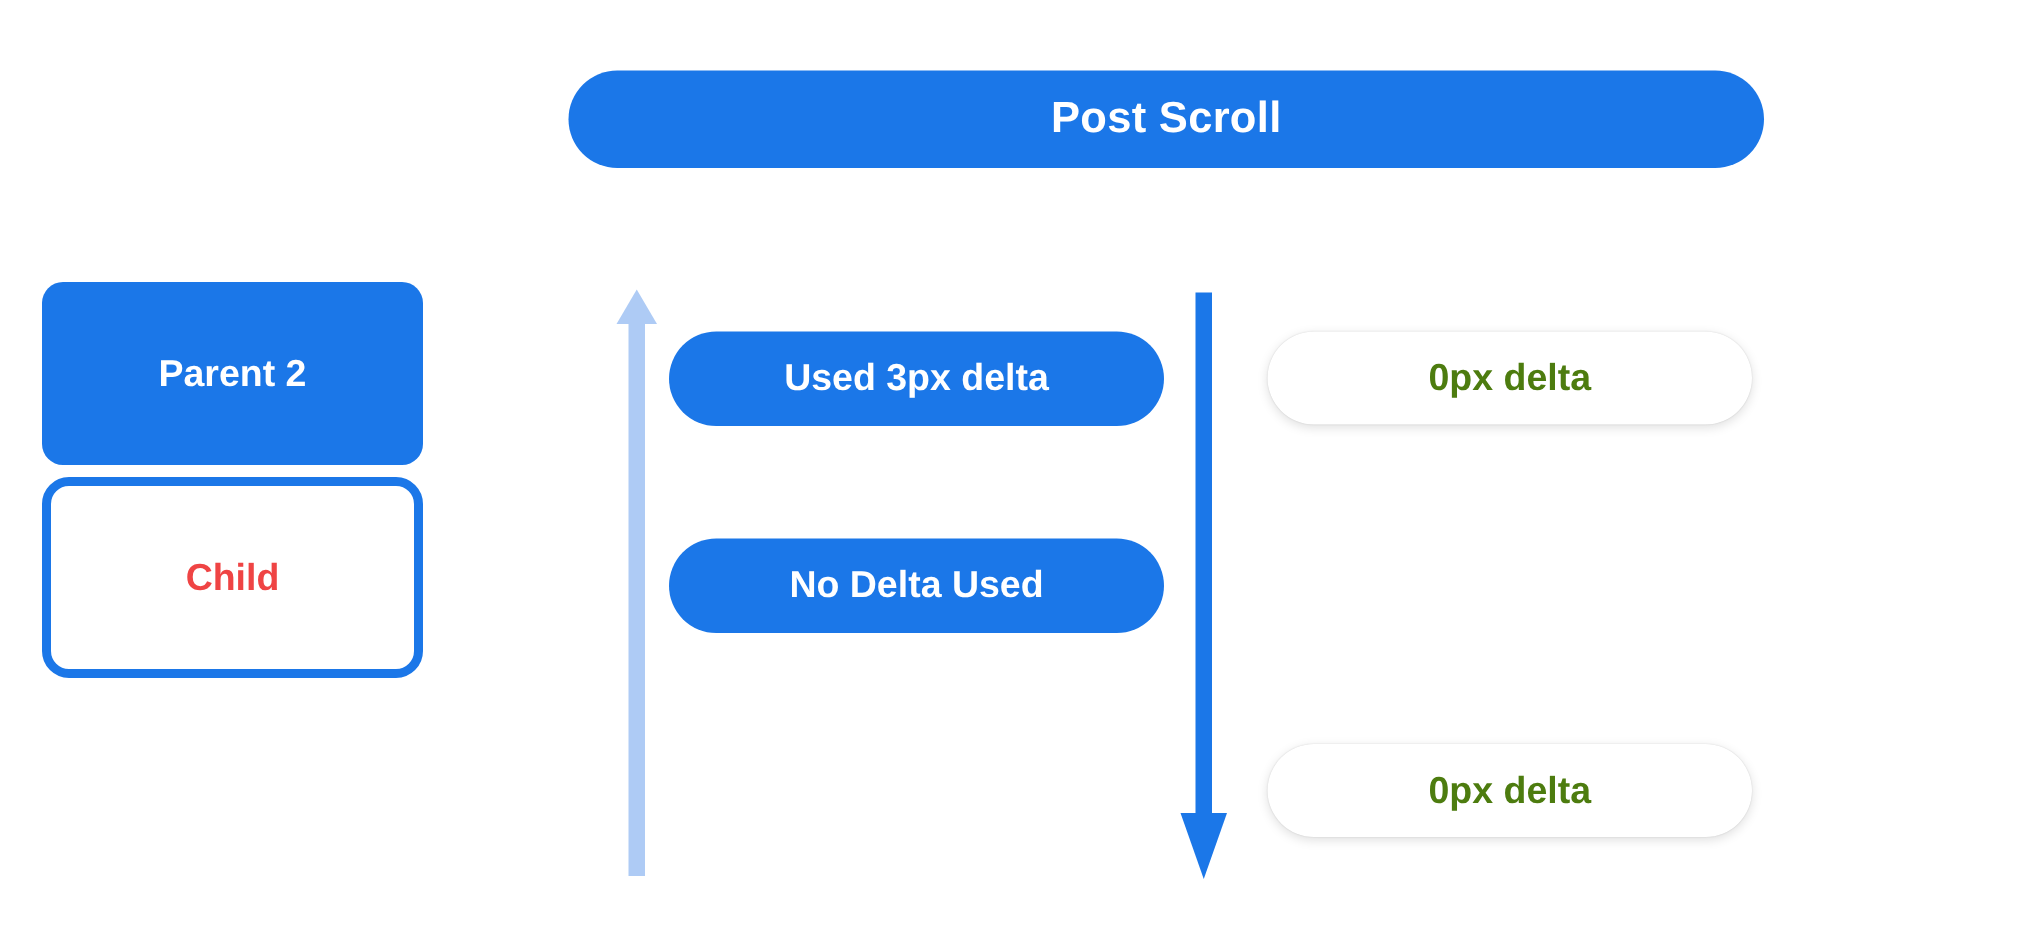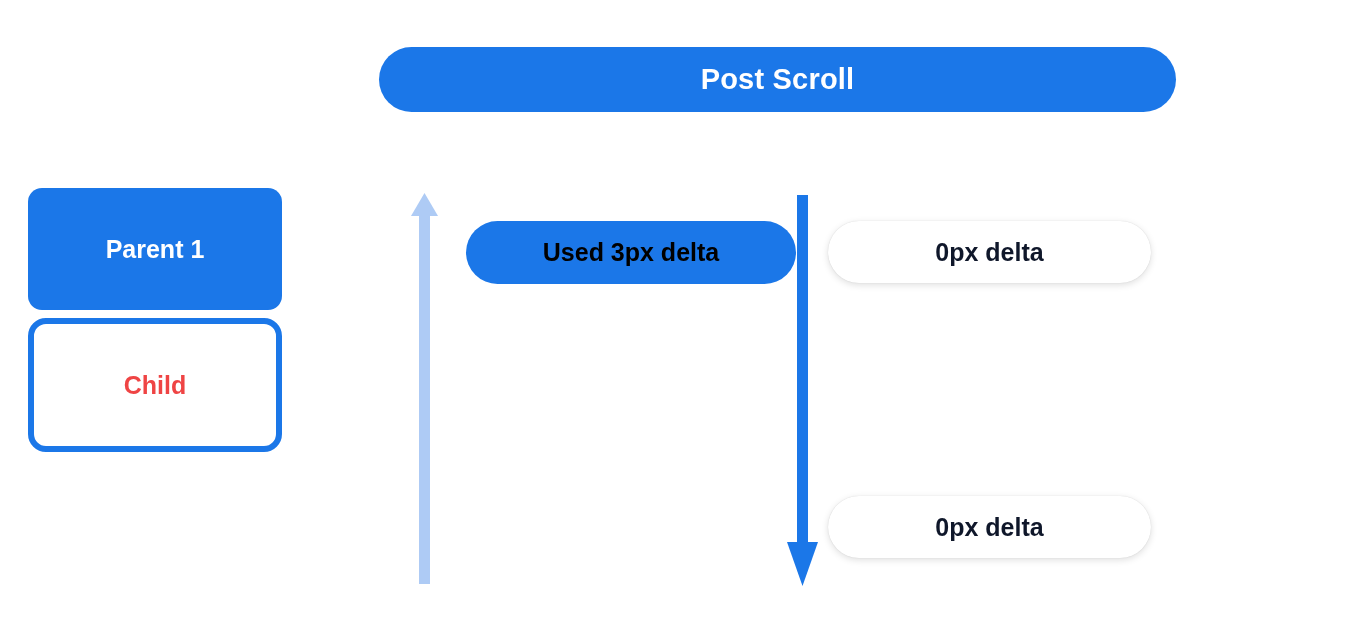--- a/index.html
+++ b/index.html
@@ -93,71 +93,74 @@
     position: absolute;
     box-sizing: border-box;
     display: flex;
     align-items: center;
     justify-content: center;
     font-size: 25px;
     font-weight: bold;
     border-radius: 32px;
   }
   .pill.blue {
-    left: 466px;
+    left: 446px;
     width: 330px;
     height: 63px;
     background: #1b77e8;
-    color: #000000;
+    color: #ffffff;
   }
   .pill.blue.p1 { top: 221px; }
   .pill.blue.p2 { top: 359px; }
 
   .pill.white {
-    left: 828px;
+    left: 845px;
     width: 323px;
     height: 62px;
     background: #ffffff;
-    color: #0f172a;
+    color: #4d7c0f;
     box-shadow: 0 2px 7px rgba(0,0,0,0.13), 0 0 1px rgba(0,0,0,0.16);
   }
   .pill.white.w1 { top: 221px; }
   .pill.white.w2 { top: 496px; }
 </style>
 </head>
 <body>
 
 <div id="canvas">
 
   <div class="header-bar">
     <span class="label">Post Scroll</span>
   </div>
 
   <div class="stack">
     <div class="stack-box filled">
-      <span>Parent 1</span>
+      <span>Parent 2</span>
     </div>
     <div class="stack-box outlined">
       <span>Child</span>
     </div>
   </div>
 
   <svg class="arrow-svg arrow-up-wrap" viewBox="0 0 40 400" width="40" height="400">
     <rect x="14" y="16" width="11" height="378" fill="#aecbf5"></rect>
     <polygon points="19.5,3 33,26 6,26" fill="#aecbf5"></polygon>
   </svg>
 
   <svg class="arrow-svg arrow-down-wrap" viewBox="0 0 40 400" width="40" height="400">
     <rect x="14" y="5" width="11" height="352" fill="#1b77e8"></rect>
     <polygon points="19.5,396 35,352 4,352" fill="#1b77e8"></polygon>
   </svg>
 
   <div class="pill blue p1">
     <span>Used 3px delta</span>
   </div>
+  <div class="pill blue p2">
+    <span>No Delta Used</span>
+  </div>
 
   <div class="pill white w1">
     <span>0px delta</span>
   </div>
   <div class="pill white w2">
     <span>0px delta</span>
   </div>
 
 </div>
 

